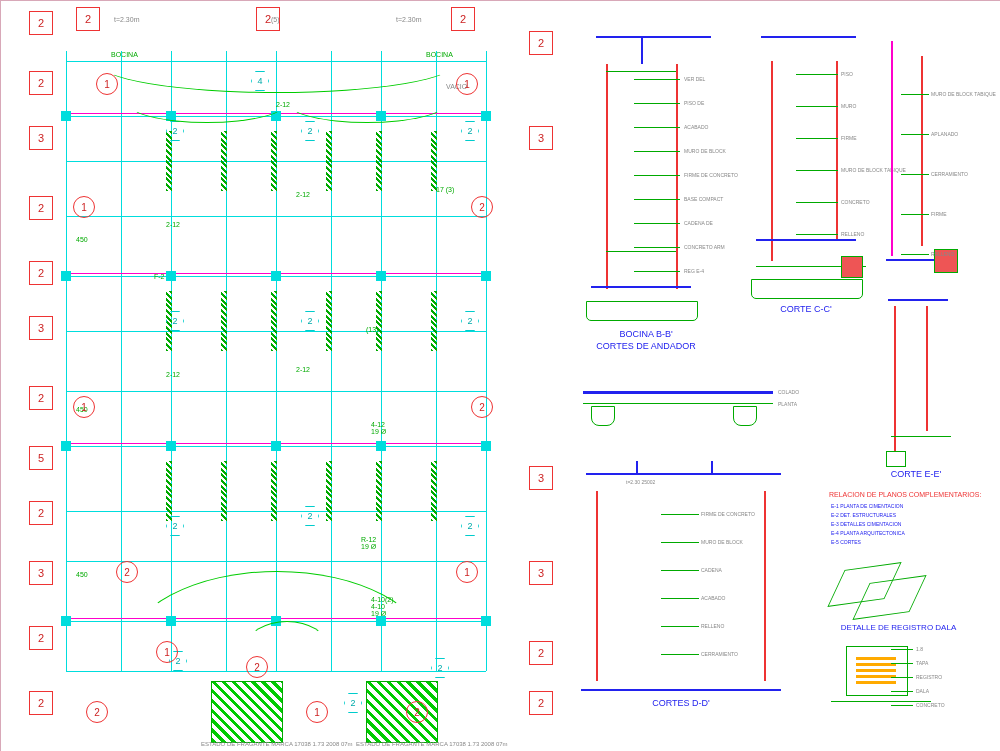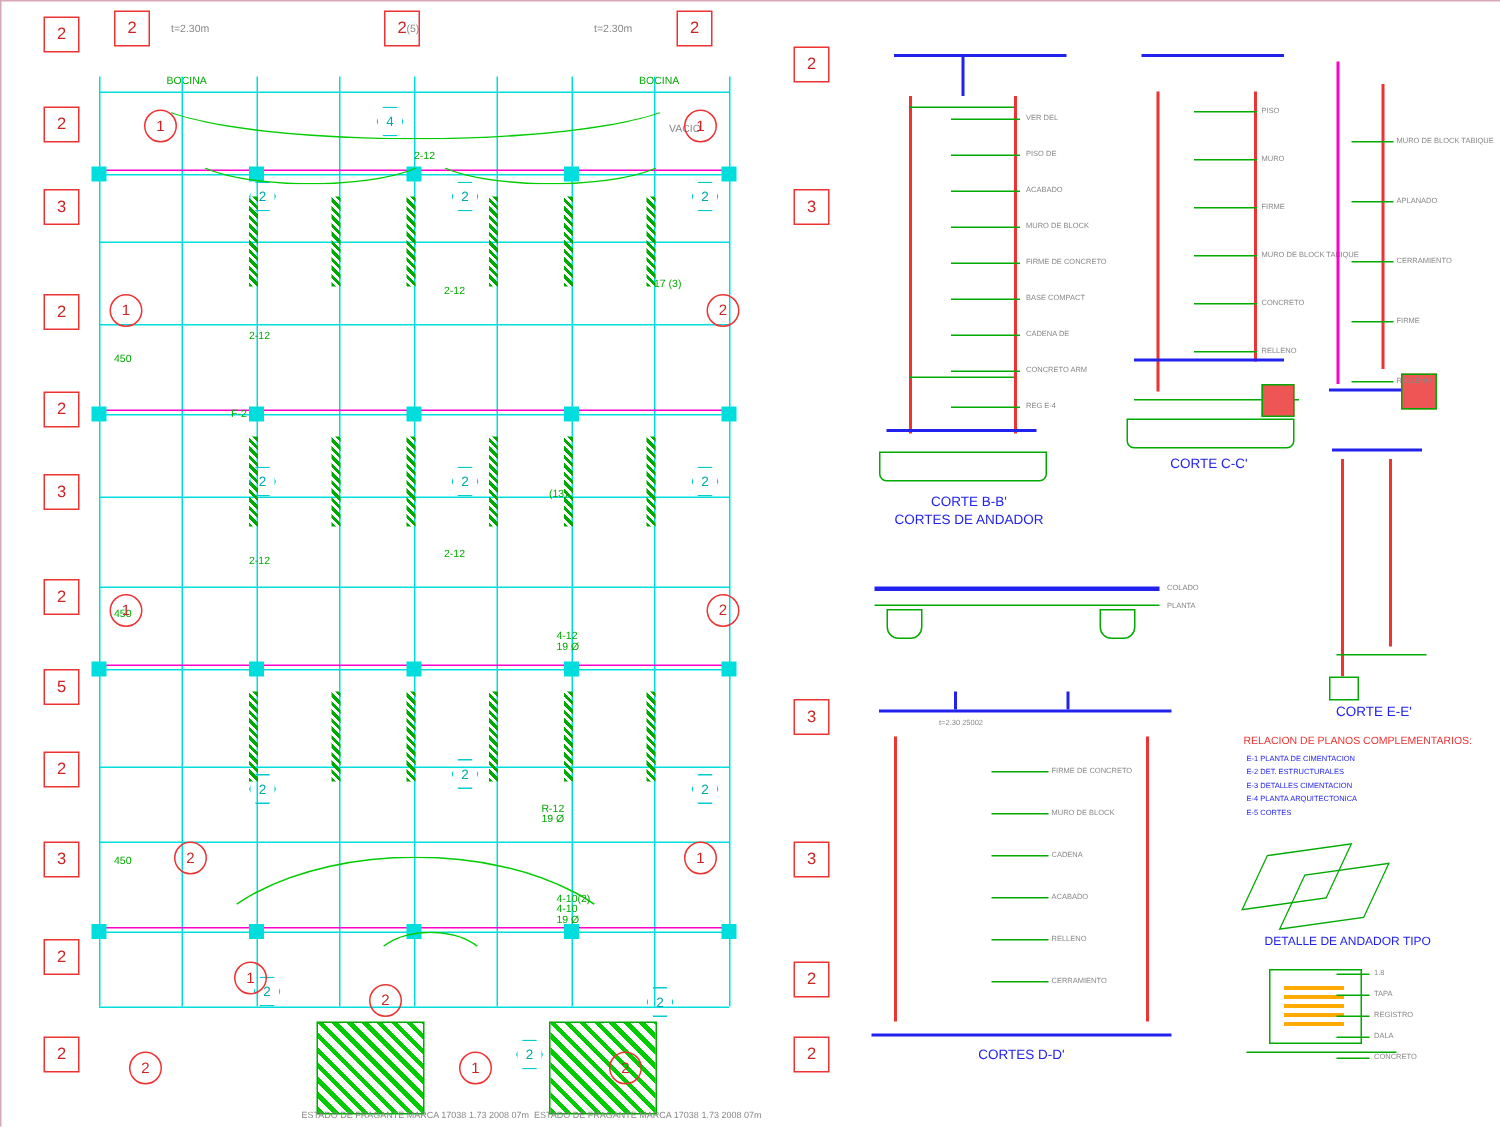--- a/index.html
+++ b/index.html
@@ -244,21 +244,21 @@
         <div class="leader" style="left:68px;top:154px;width:46px"></div>
         <div class="note" style="left:118px;top:175px">BASE COMPACT</div>
         <div class="leader" style="left:68px;top:178px;width:46px"></div>
         <div class="note" style="left:118px;top:199px">CADENA DE</div>
         <div class="leader" style="left:68px;top:202px;width:46px"></div>
         <div class="note" style="left:118px;top:223px">CONCRETO ARM</div>
         <div class="leader" style="left:68px;top:226px;width:46px"></div>
         <div class="note" style="left:118px;top:247px">REG E-4</div>
         <div class="leader" style="left:68px;top:250px;width:46px"></div>
       </div>
-    <div class="ttl" style="top:308px">CORTE B-B'</div>
+    <div class="ttl" style="top:308px">BOCINA B-B'</div>
     <div class="ttl" style="top:320px">CORTES DE ANDADOR</div>
   </div>
 
   <div class="det" style="left:740px;top:20px;width:130px;height:310px">
     <div class="blueline" style="left:20px;top:15px;width:95px;height:2px"></div>
     <div class="redln" style="left:30px;top:40px;width:2px;height:200px"></div>
     <div class="redln" style="left:95px;top:40px;width:2px;height:180px"></div>
     <div class="blueline" style="left:15px;top:218px;width:100px;height:2px"></div>
     <div class="grnln" style="left:15px;top:245px;width:110px;height:1px"></div>
     <div class="footer-shape" style="left:10px;top:258px;width:110px;height:18px;border-radius:0 0 5px 5px"></div>
@@ -346,21 +346,21 @@
         <div class="note" style="left:2px;top:21px;color:#22e">E-2  DET. ESTRUCTURALES</div>
         <div class="note" style="left:2px;top:30px;color:#22e">E-3  DETALLES CIMENTACION</div>
         <div class="note" style="left:2px;top:39px;color:#22e">E-4  PLANTA ARQUITECTONICA</div>
         <div class="note" style="left:2px;top:48px;color:#22e">E-5  CORTES</div>
       </div>
   </div>
 
   <div class="det" style="left:805px;top:560px;width:185px;height:175px">
     <div style="position:absolute;left:30px;top:5px;width:55px;height:35px;border:1px solid #0a0;transform:skew(-25deg,-8deg)"></div>
     <div style="position:absolute;left:55px;top:18px;width:55px;height:35px;border:1px solid #0a0;transform:skew(-25deg,-8deg)"></div>
-    <div class="ttl" style="top:62px;font-size:8px">DETALLE DE ANDADOR TIPO</div>
+    <div class="ttl" style="top:62px;font-size:8px">DETALLE DE REGISTRO DALA</div>
     <div style="position:absolute;left:40px;top:85px;width:60px;height:48px;border:1px solid #0a0"></div>
     <div style="position:absolute;left:50px;top:95px;width:40px;height:28px;background:repeating-linear-gradient(0deg,#fa0,#fa0 3px,#fff 3px,#fff 6px)"></div>
     <div class="grnln" style="left:25px;top:140px;width:100px;height:1px"></div>
     <div id="reg-notes">
         <div class="note" style="left:110px;top:85px">1.8</div>
         <div class="leader" style="left:85px;top:88px;width:22px"></div>
         <div class="note" style="left:110px;top:99px">TAPA</div>
         <div class="leader" style="left:85px;top:102px;width:22px"></div>
         <div class="note" style="left:110px;top:113px">REGISTRO</div>
         <div class="leader" style="left:85px;top:116px;width:22px"></div>

